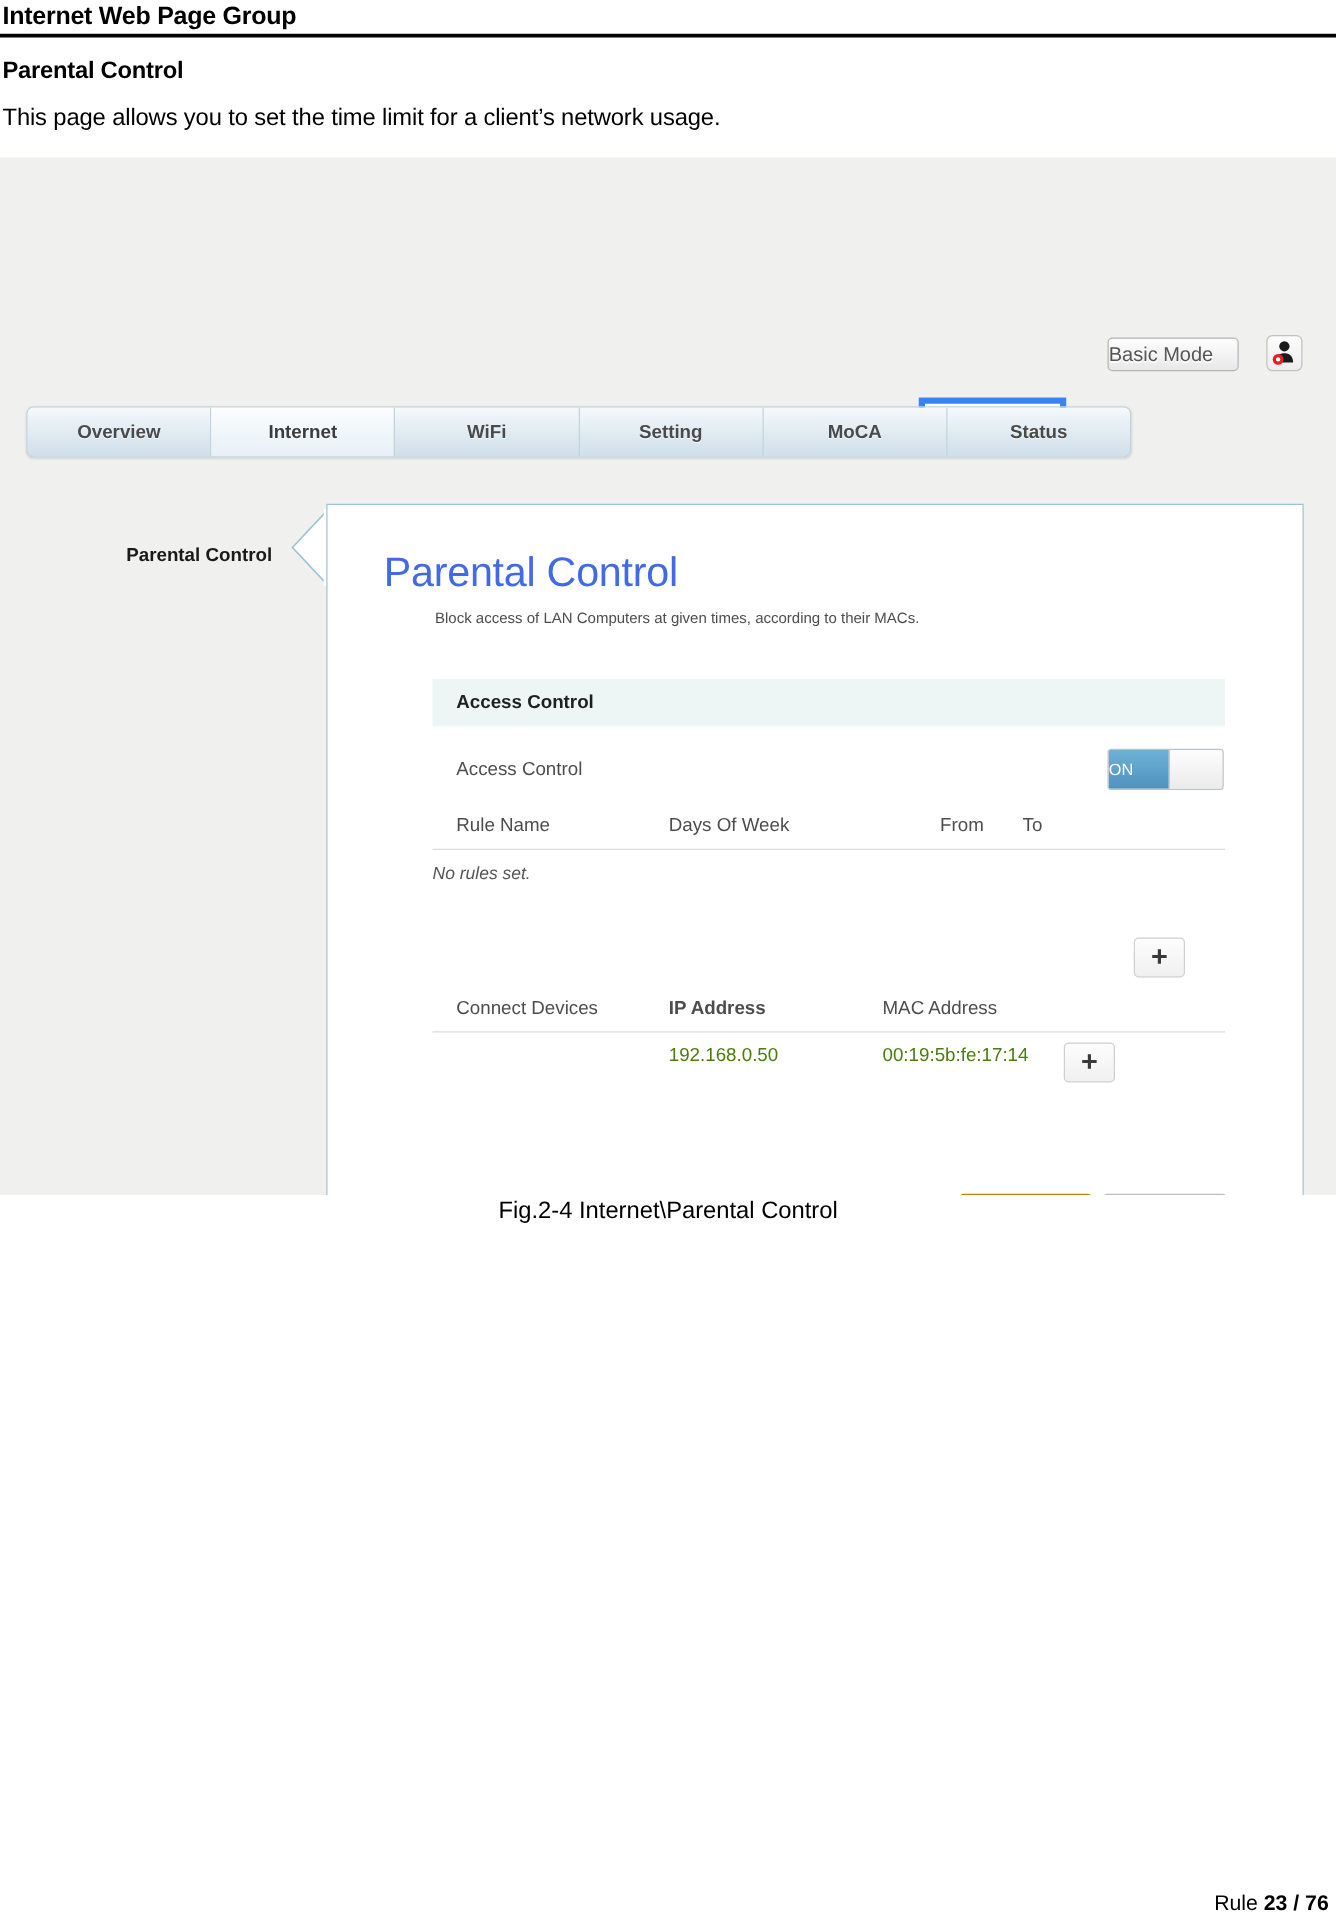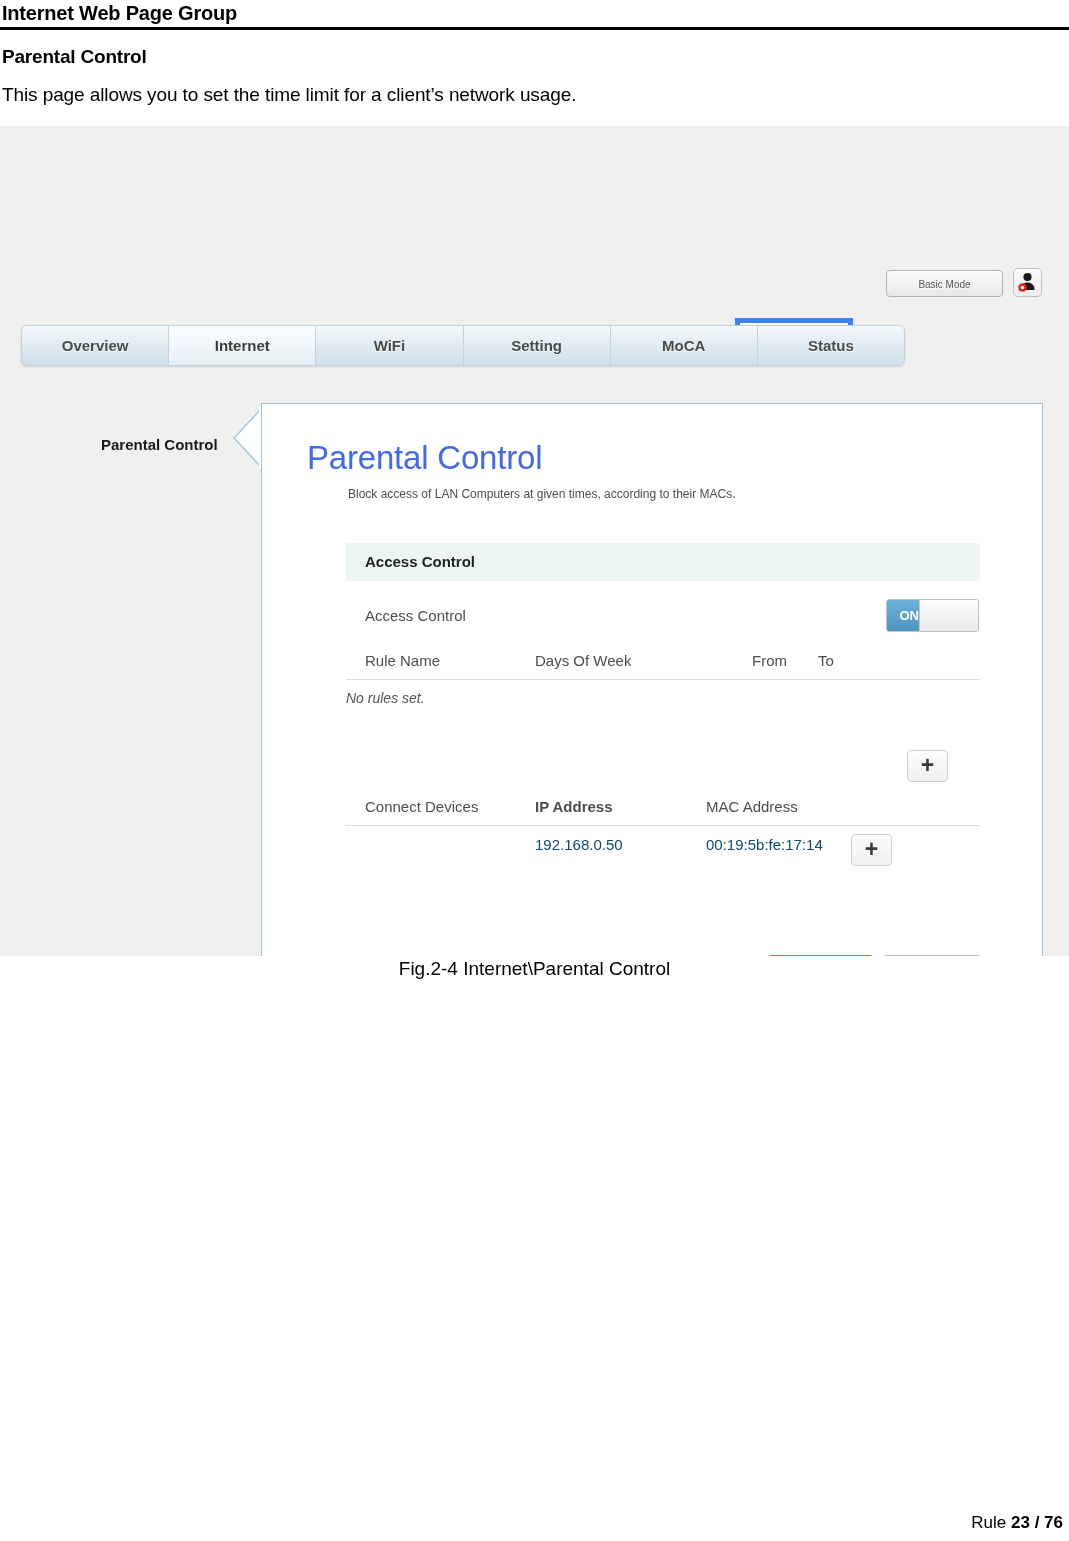--- a/index.html
+++ b/index.html
@@ -76,27 +76,26 @@
   .lang-select .caret {
     position: absolute;
     right: 9px; top: 0;
     font-size: 11px;
     line-height: 25px;
     color: #222;
   }
   .basic-mode-btn {
     position: absolute;
     left: 886px; top: 144px;
-    width: 117px; height: 27px;
+    width: 105px; height: 27px;
     border: 1px solid #b5b5b5;
     border-radius: 4px;
     background: linear-gradient(to bottom, #fdfdfd 0%, #f3f3f3 50%, #e8e8e8 100%);
-    font-size: 10px;
+    font-size: 16px;
     color: #555;
-    text-align: center;
     line-height: 27px;
     box-sizing: border-box;
     text-shadow: 0 1px 0 #fff;
   }
   .user-icon-btn {
     position: absolute;
     left: 1013px; top: 142px;
     width: 29px; height: 29px;
     border: 1px solid #c2c2c2;
     border-radius: 5px;
@@ -208,26 +207,26 @@
     right: 1px; top: 0px;
     width: 93px; height: 33px;
     border: 1px solid #b9c4cb;
     border-radius: 3px;
     background: #e9ecee;
     box-sizing: border-box;
     overflow: hidden;
     display: flex;
   }
   .toggle-on {
-    width: 32px;
+    width: 48px;
     background: linear-gradient(to bottom, #6fb1d6 0%, #4e93bf 100%);
     color: #ffffff;
     font-size: 13px;
-    font-weight: bold;
-    text-align: right;
+    font-weight: normal;
+    text-align: left;
     line-height: 31px;
     box-sizing: border-box;
   }
   .toggle-knob {
     flex: 1;
     background: linear-gradient(to bottom, #fdfdfd 0%, #ebebeb 100%);
     border-left: 1px solid #c3ccd2;
     box-sizing: border-box;
   }
 
@@ -264,21 +263,21 @@
     text-align: left;
     font-size: 14px;
     font-style: italic;
     color: #555;
     padding-right: 100px;
   }
   .td {
     position: absolute;
     top: 10px;
     font-size: 15px;
-    color: #0c4a6e;
+    color: #4d7c0f;
     white-space: nowrap;
   }
 
   
   .plus-btn {
     position: absolute;
     width: 41px; height: 32px;
     border: 1px solid #cfcfcf;
     border-radius: 4px;
     background: linear-gradient(to bottom, #fdfdfd 0%, #f0f0f0 100%);

